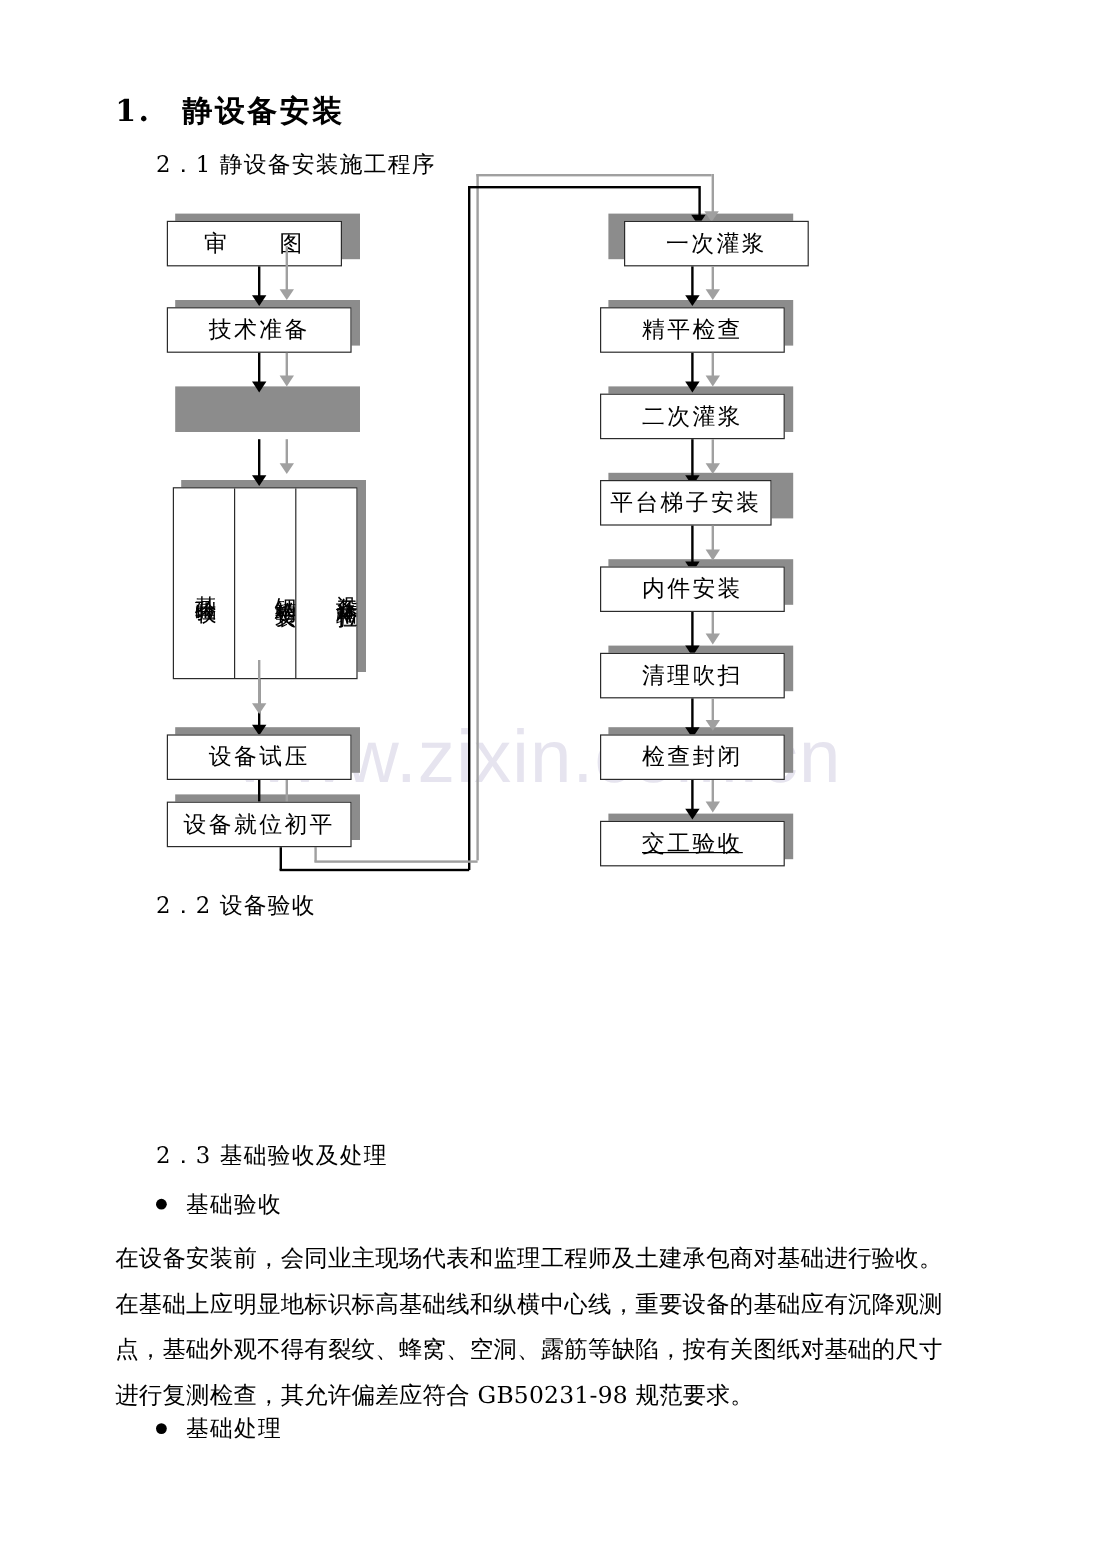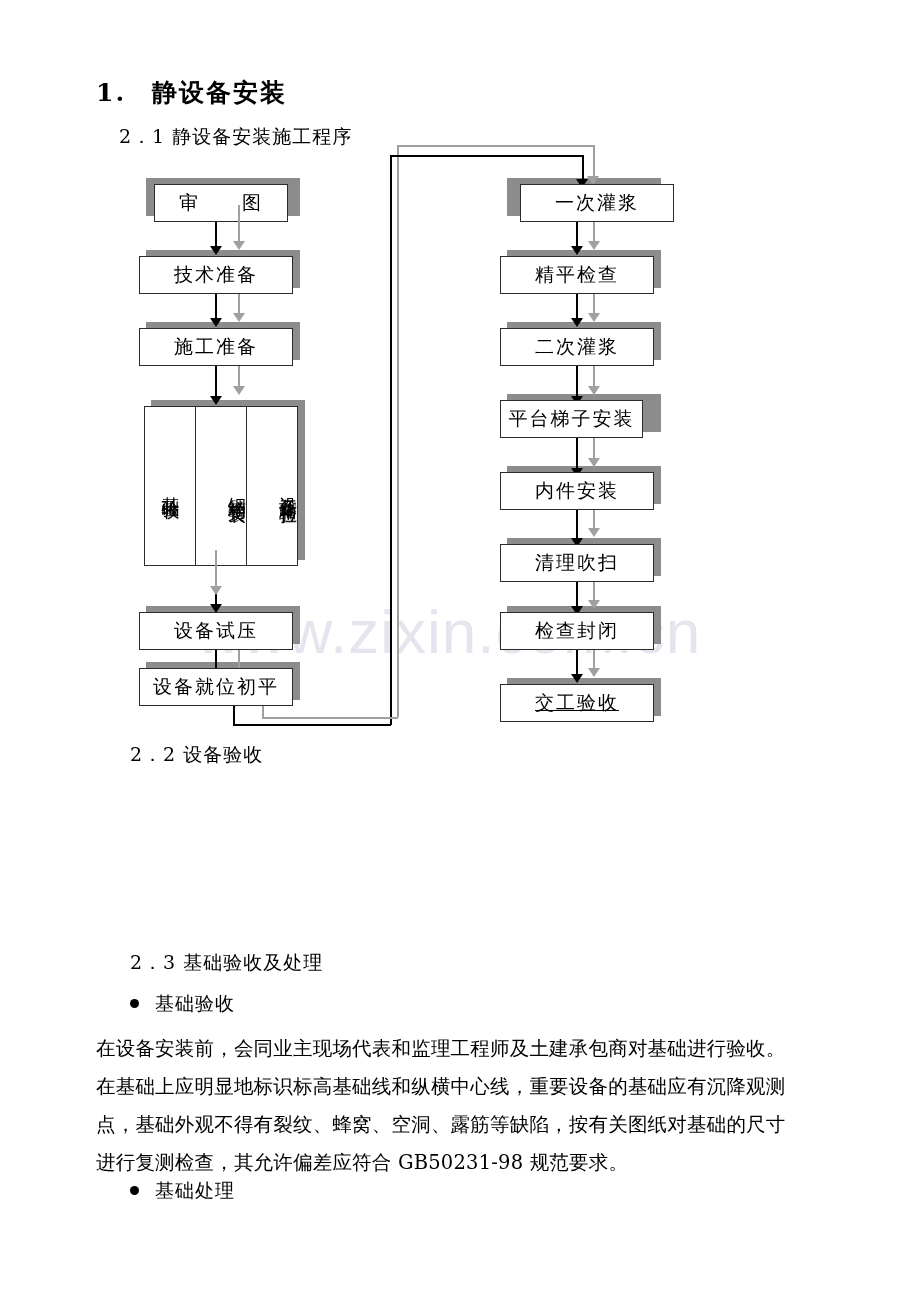--- a/index.html
+++ b/index.html
@@ -41,21 +41,21 @@
   }
   .h1 .num{margin-right:26px;font-family:"DejaVu Serif","Liberation Serif",serif;}
 
   .sub{
     position:absolute;
     font-size:19px;
     letter-spacing:1px;
     white-space:nowrap;
     z-index:4;
   }
-  .sub-21{left:119px;top:124px;}
+  .sub-21{left:130px;top:124px;}
   .sub-22{left:130px;top:742px;}
   .sub-23{left:130px;top:950px;}
 
   .bullet{
     position:absolute;
     left:130px;
     font-size:19px;
     letter-spacing:1px;
     white-space:nowrap;
     z-index:4;
@@ -169,41 +169,38 @@
     <div class="ln" style="left:390px;top:155px;width:1.8px;height:570px;"></div>
     <div class="ln" style="left:582px;top:155px;width:2.4px;height:30px;"></div>
     <div class="arw" style="left:576px;top:179px;"></div>
 
     <div class="ln g" style="left:262px;top:717px;width:136px;height:1.6px;"></div>
     <div class="ln g" style="left:262px;top:690px;width:1.6px;height:28px;"></div>
     <div class="ln" style="left:233px;top:724px;width:158px;height:1.8px;"></div>
     <div class="ln" style="left:233px;top:690px;width:1.8px;height:35px;"></div>
 
     <div class="shadow" style="left:146px;top:178px;width:154px;height:38px;"></div>
-    <div class="node" style="left:154px;top:184px;width:134px;height:38px;">
+    <div class="node" style="left:139px;top:184px;width:146px;height:38px;">
       <span>审　　图</span>
     </div>
     <div class="ln" style="left:215px;top:222px;width:2.4px;height:28px;"></div>
     <div class="arw" style="left:210px;top:246px;"></div>
     <div class="ln g" style="left:238px;top:205px;width:1.6px;height:40px;"></div>
     <div class="arw g" style="left:233px;top:241px;"></div>
 
     <div class="shadow" style="left:146px;top:250px;width:154px;height:38px;"></div>
     <div class="node" style="left:139px;top:256px;width:154px;height:38px;">
       <span>技术准备</span>
     </div>
     <div class="ln" style="left:215px;top:294px;width:2.4px;height:28px;"></div>
     <div class="arw" style="left:210px;top:318px;"></div>
     <div class="ln g" style="left:238px;top:294px;width:1.6px;height:23px;"></div>
     <div class="arw g" style="left:233px;top:313px;"></div>
 
     <div class="shadow" style="left:146px;top:322px;width:154px;height:38px;"></div>
-    <div class="node" style="left:139px;top:328px;width:154px;height:38px;">
-      <span>施工准备</span>
-    </div>
     <div class="ln" style="left:215px;top:366px;width:2.4px;height:34px;"></div>
     <div class="arw" style="left:210px;top:396px;"></div>
     <div class="ln g" style="left:238px;top:366px;width:1.6px;height:24px;"></div>
     <div class="arw g" style="left:233px;top:386px;"></div>
 
     <div class="shadow" style="left:151px;top:400px;width:154px;height:160px;"></div>
     <div class="multi" style="left:144px;top:406px;width:154px;height:160px;">
       <div class="col">
         <span>基础验收</span>
       </div>

